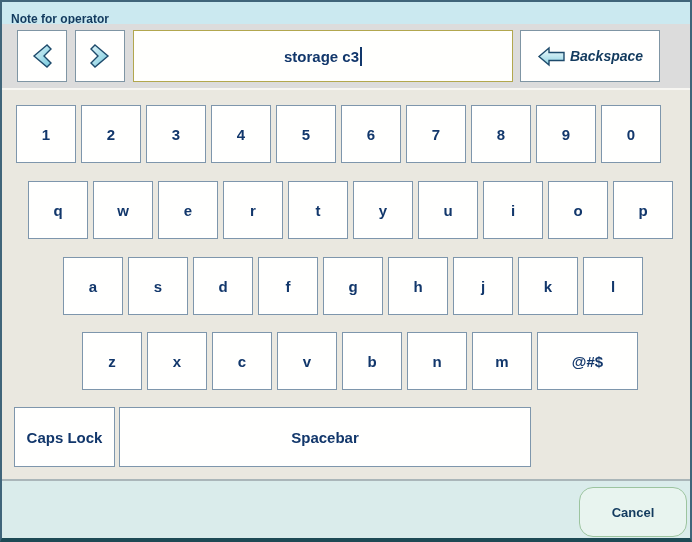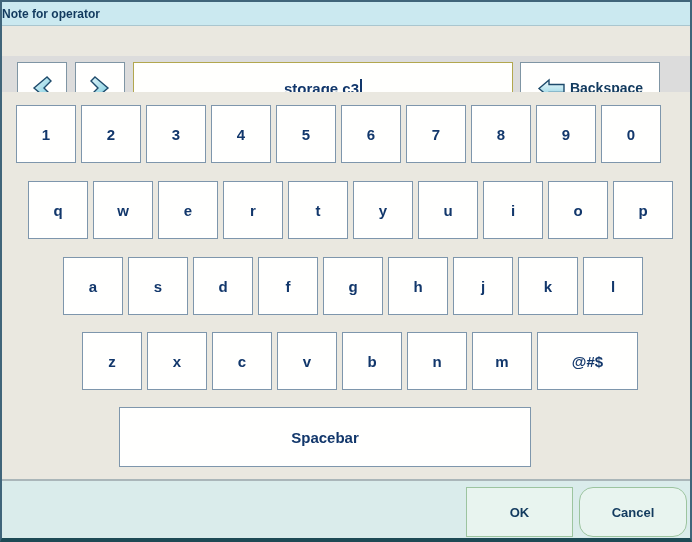--- a/index.html
+++ b/index.html
@@ -10,35 +10,35 @@
     width:692px; height:542px;
     border:2px solid #40657a;
     border-bottom:4px solid #1d4a55;
     background:#eae8e0;
     font-family:"Liberation Sans", sans-serif;
     overflow:hidden;
   }
 
   
   .titlebar {
-    position:absolute; top:0; left:0; right:0; height:24px;
+    position:absolute; top:0; left:0; right:0; height:34px;
     background:#cbe9f0;
     border-bottom:1px solid #aac6cf;
     display:flex; align-items:center;
+    padding-left:9px;
   }
   .titlebar-text {
     font-weight:bold; font-size:12px; color:#123a5e;
   }
 
   
   .toolbar {
     position:absolute; top:22px; left:0; right:0; height:66px;
     background:#dcdcdc;
     border-bottom:2px solid #f7f6f2;
-    margin-top:32px;
   }
   .tbtn {
     position:absolute;
     background:#fffffe;
     border:1px solid #7f95a4;
     display:flex; align-items:center; justify-content:center;
     cursor:pointer; padding:0;
     font-family:inherit;
   }
   .btn-prev { left:15px; top:6px; width:50px; height:52px; }
@@ -51,21 +51,21 @@
     font-weight:bold; font-size:15px; color:#12376b;
     cursor:text;
   }
   .caret {
     display:inline-block; width:2px; height:19px;
     background:#12376b; margin-left:1px;
   }
   .btn-backspace {
     left:518px; top:6px; width:140px; height:52px;
     gap:4px;
-    font-weight:bold; font-size:14px; color:#123a5e;
+    font-weight:bold; font-size:14px; color:#123a5e;font-style:italic;
   }
 
   
   .keyboard {
     position:absolute; top:90px; left:0; right:0; height:387px;
     background:#eae8e0;
   }
   .kbrow { position:absolute; display:flex; gap:5px; }
   .row-0 { left:14px;  top:13px; }
   .row-1 { left:26px;  top:89px; }
@@ -196,21 +196,21 @@
         <button class="key">z</button>
         <button class="key">x</button>
         <button class="key">c</button>
         <button class="key">v</button>
         <button class="key">b</button>
         <button class="key">n</button>
         <button class="key">m</button>
         <button class="key wide">@#$</button>
       </div>
 
+    <button class="key key-abs key-caps">Caps Lock</button>
     <button class="key key-abs key-space">Spacebar</button>
   </div>
 
   <div class="footer">
-    <button class="fbtn btn-ok">OK</button>
     <button class="fbtn btn-cancel">Cancel</button>
   </div>
 
 </div>
 
 </body></html>

